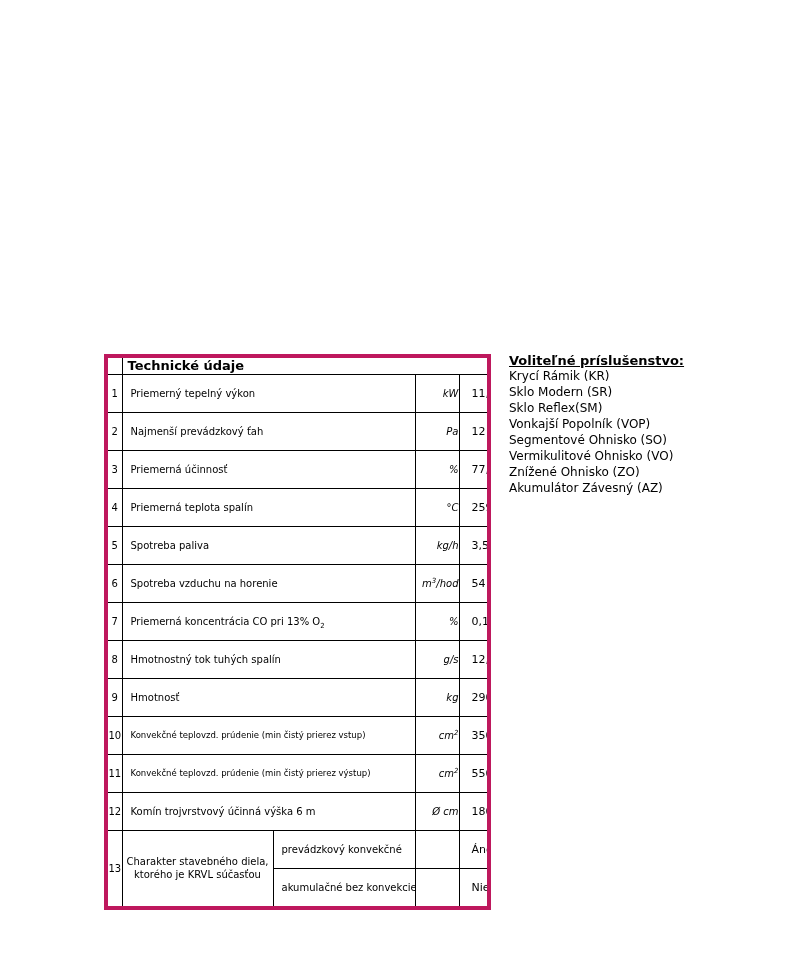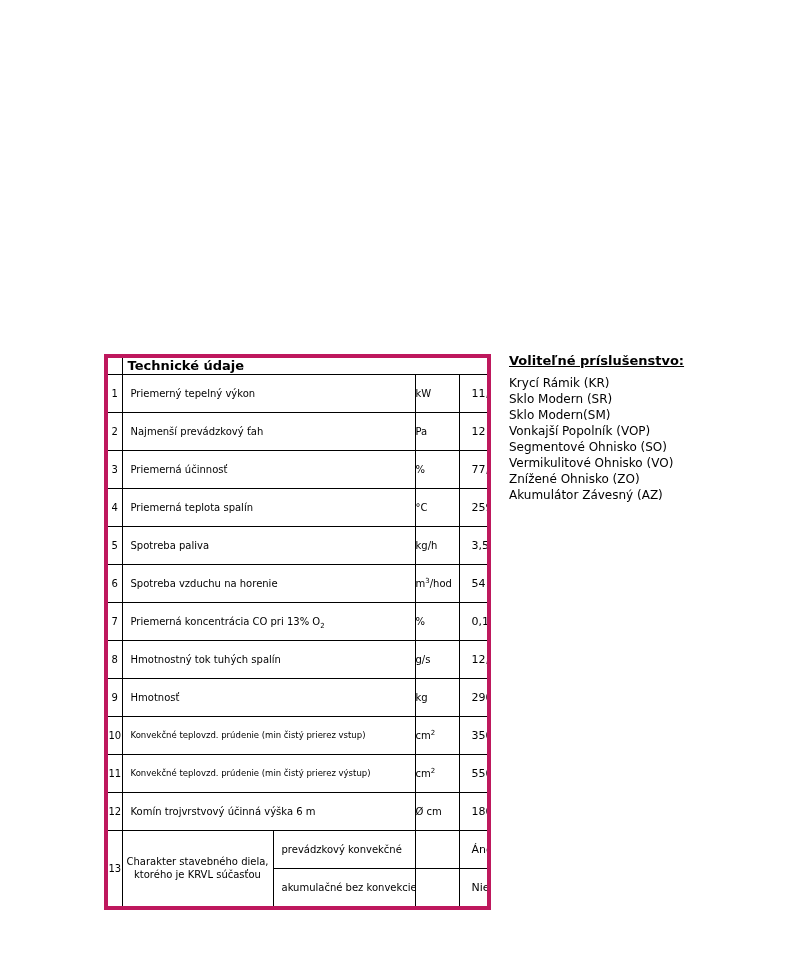--- a/index.html
+++ b/index.html
@@ -34,21 +34,21 @@
   td.hdr-cell {
     font-weight: bold;
     font-size: 13px;
     padding-left: 5px;
     border-bottom: 2px solid #000;
   }
   td.hdr-num { border-bottom: 2px solid #000; }
   td.num { text-align: center; font-size: 10px; padding: 0; }
   td.label { text-align: left; font-size: 10px; padding-left: 8px; }
   td.label.small { font-size: 8.5px; margin-left: 34px; }
-  td.unit { text-align: left; font-size: 10px; padding: 0; }
+  td.unit { text-align: right; font-size: 10px; padding: 0; font-style: italic; }
   td.val {
     text-align: center;
     font-size: 11px;
     padding: 12px;
     border: 2px solid #000;
   }
   td.desc {
     text-align: center;
     font-size: 10px;
     padding: 0;
@@ -62,21 +62,20 @@
   
   .accessories {
     position: absolute;
     left: 509px; top: 353px;
     width: 220px;
   }
   .acc-title {
     font-weight: bold;
     font-size: 13px;
     text-decoration: underline;
-    margin-bottom: 7px;
     white-space: nowrap;
   }
   .accessories ul { list-style: none; }
   .accessories li {
     font-size: 12px;
     line-height: 16px;
     white-space: nowrap;
   }
 </style>
 </head>
@@ -188,21 +187,21 @@
       <td class="val">Nie</td>
     </tr>
   </tbody>
     </table>
 
   <div class="accessories">
     <div class="acc-title">Voliteľné príslušenstvo:</div>
     <ul>
       <li>Krycí Rámik (KR)</li>
       <li>Sklo Modern (SR)</li>
-      <li>Sklo Modern(SM)</li>
+      <li>Sklo Reflex(SM)</li>
       <li>Vonkajší Popolník (VOP)</li>
       <li>Segmentové Ohnisko (SO)</li>
       <li>Vermikulitové Ohnisko (VO)</li>
       <li>Znížené Ohnisko (ZO)</li>
       <li>Akumulátor Závesný (AZ)</li>
     </ul>
   </div>
 
 </div>
 

